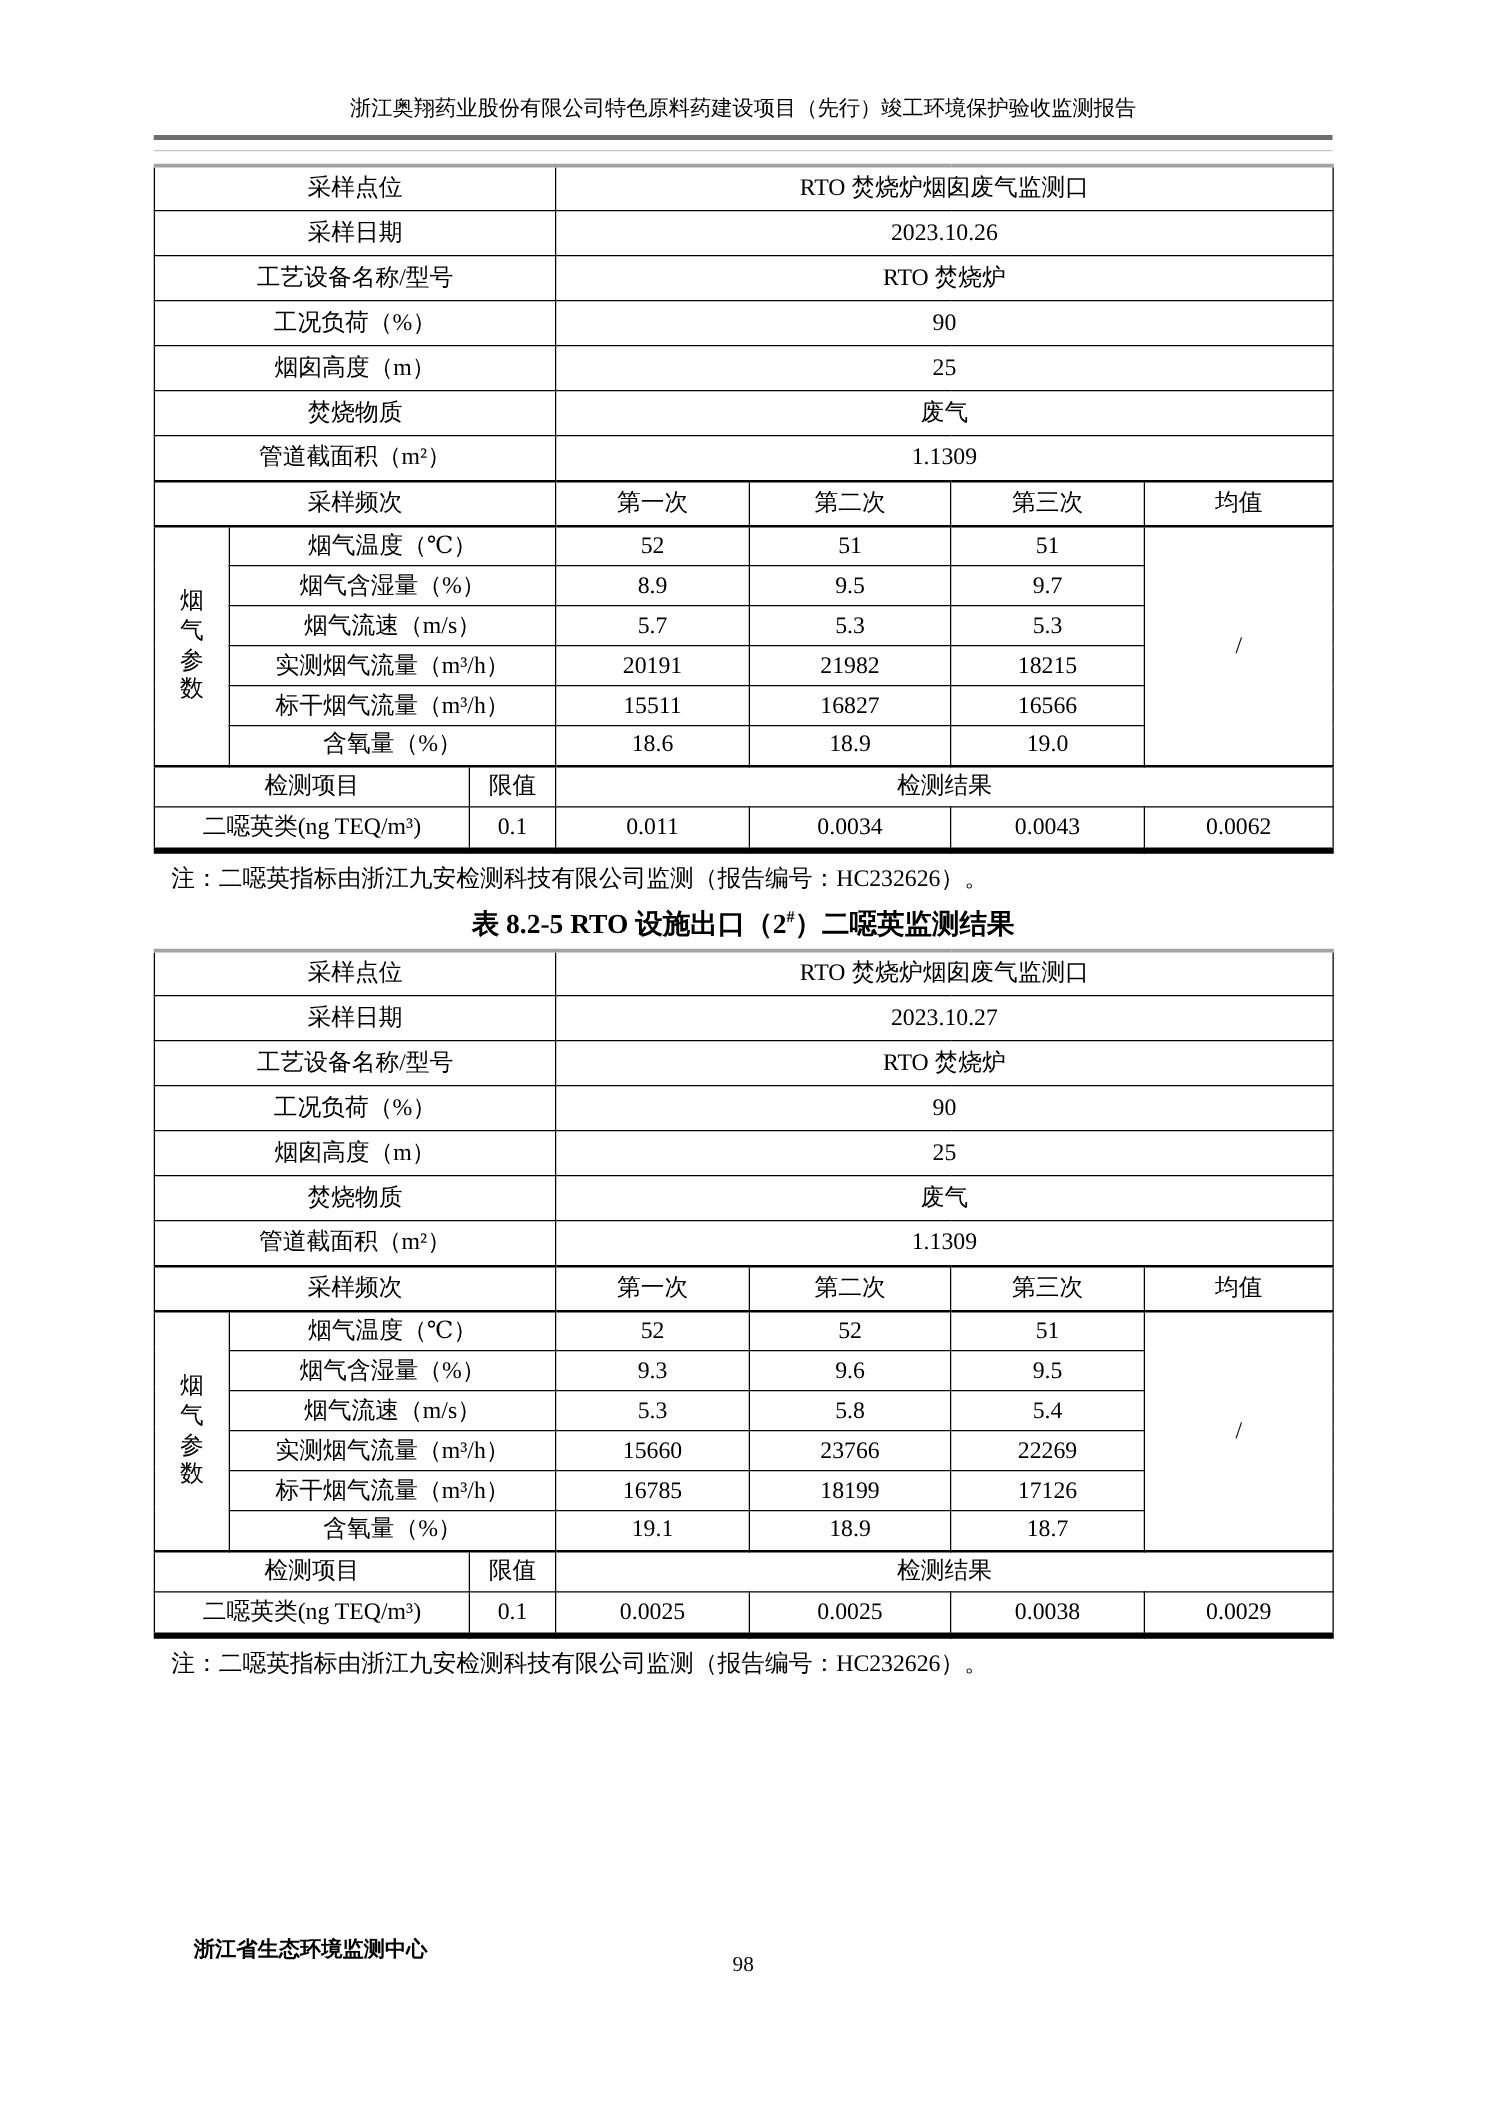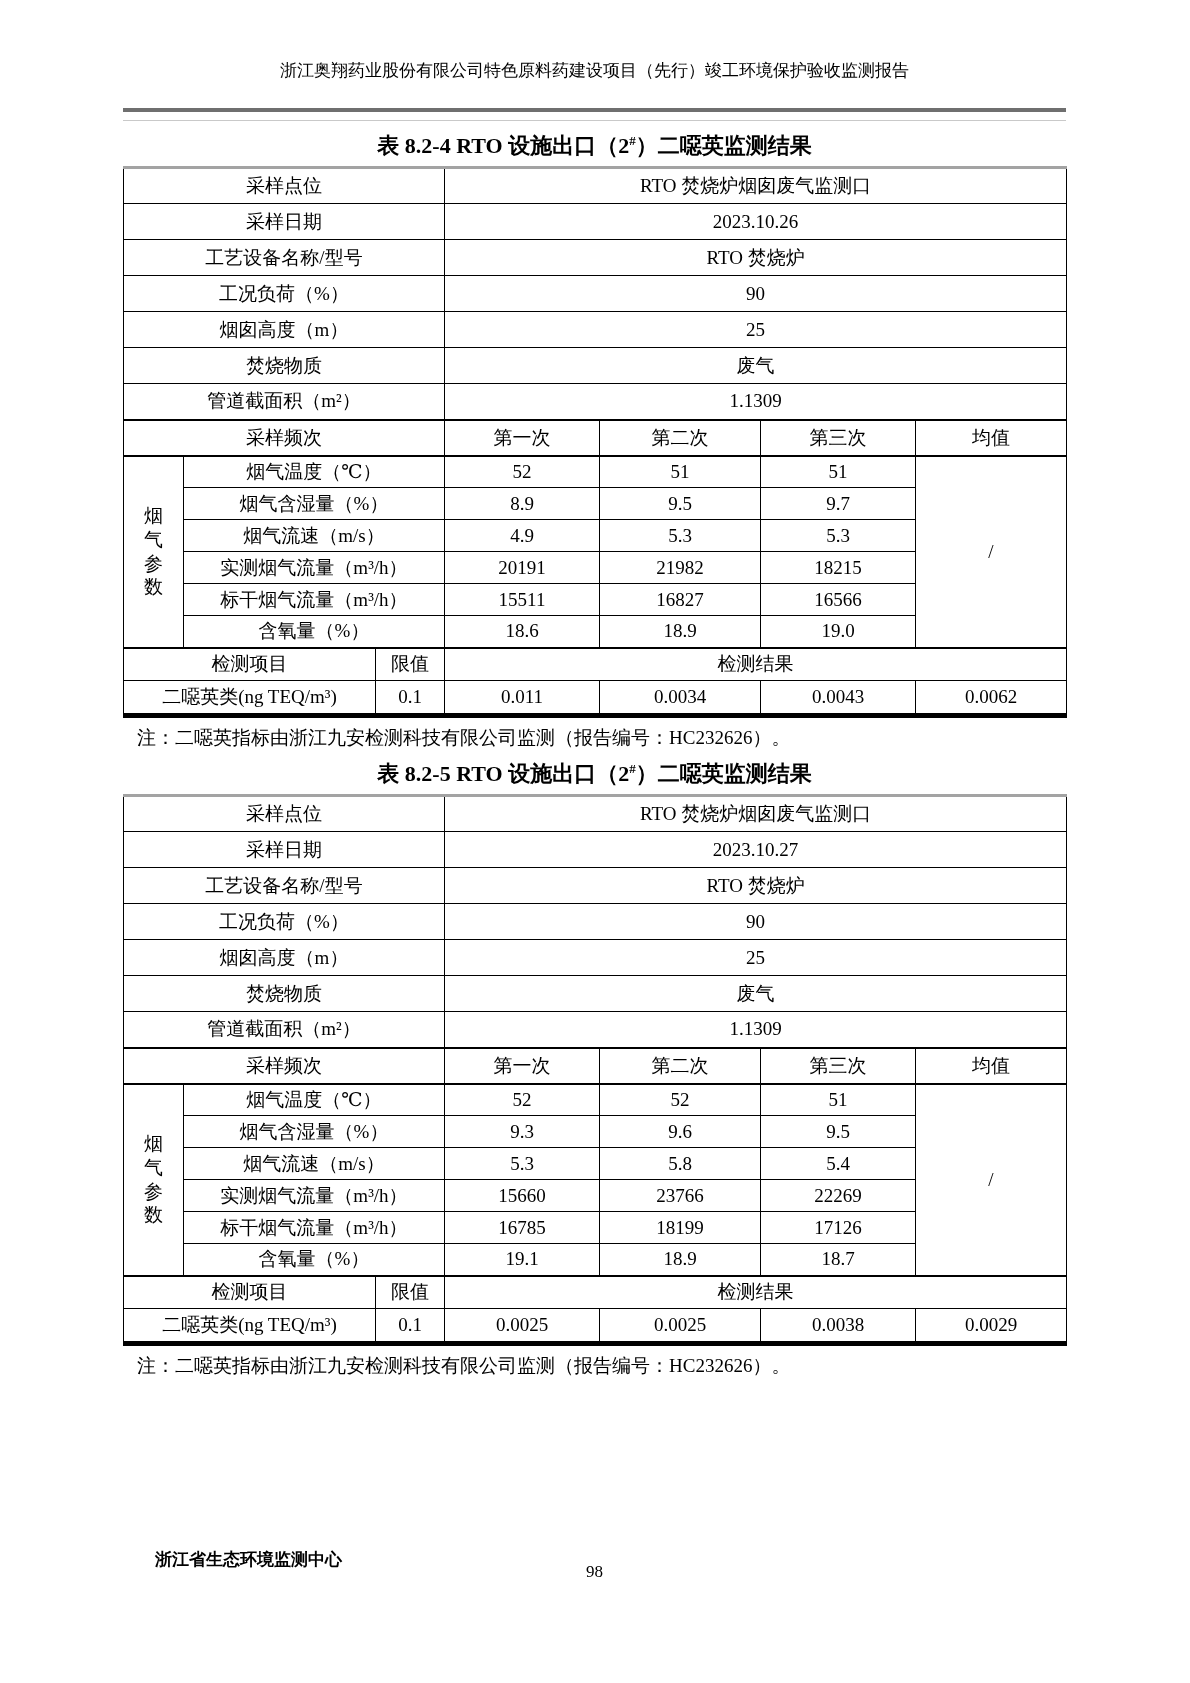--- a/index.html
+++ b/index.html
@@ -3,21 +3,21 @@
 <meta charset="utf-8">
 <style>
   * { box-sizing: border-box; }
   html, body { margin: 0; padding: 0; }
   body {
     width: 1190px; height: 1683px; position: relative;
     background: #ffffff; color: #000000;
     font-family: "Liberation Serif", "DejaVu Serif", serif;
   }
   .header-title {
-    position: absolute; top: 59px; left: 123px; width: 943px;
+    position: absolute; top: 75px; left: 123px; width: 943px;
     text-align: center; font-size: 17px; white-space: nowrap;
   }
   .rule-main { position: absolute; top: 108px; left: 123px; width: 943px; height: 4px; background: #6f6f6f; }
   .rule-sub  { position: absolute; top: 120px; left: 123px; width: 943px; height: 1px; background: #c9c9c9; }
 
   .content { position: absolute; top: 131px; left: 123px; width: 943px; }
 
   .tbl-title { font-size: 22px; font-weight: bold; text-align: center; margin: 0 0 5px 0; }
   .tbl-title sup { font-size: 13px; }
   .t2-title { margin-top: 8px; }
@@ -45,21 +45,20 @@
 </style>
 </head>
 <body>
 
 <div class="header-title">浙江奥翔药业股份有限公司特色原料药建设项目（先行）竣工环境保护验收监测报告</div>
 <div class="rule-main"></div>
 <div class="rule-sub"></div>
 
 <div class="content">
 
-  <div class="tbl-title"><span>表 8.2-4 RTO 设施出口（2</span><sup>#</sup><span>）二噁英监测结果</span></div>
 
   <table class="mtable">
     <colgroup>
       <col style="width:60px">
         <col style="width:192px">
         <col style="width:69px">
       <col style="width:155px">
         <col style="width:161px">
         <col style="width:155px">
         <col style="width:151px">
@@ -112,21 +111,21 @@
         <td rowspan="6">/</td>
       </tr>
       <tr class="r-param">
         <td colspan="2">烟气含湿量（%）</td>
         <td>8.9</td>
         <td>9.5</td>
         <td>9.7</td>
       </tr>
       <tr class="r-param">
         <td colspan="2">烟气流速（m/s）</td>
-        <td>4.9</td>
+        <td>5.7</td>
         <td>5.3</td>
         <td>5.3</td>
       </tr>
       <tr class="r-param">
         <td colspan="2">实测烟气流量（m³/h）</td>
         <td>20191</td>
         <td>21982</td>
         <td>18215</td>
       </tr>
       <tr class="r-param">

